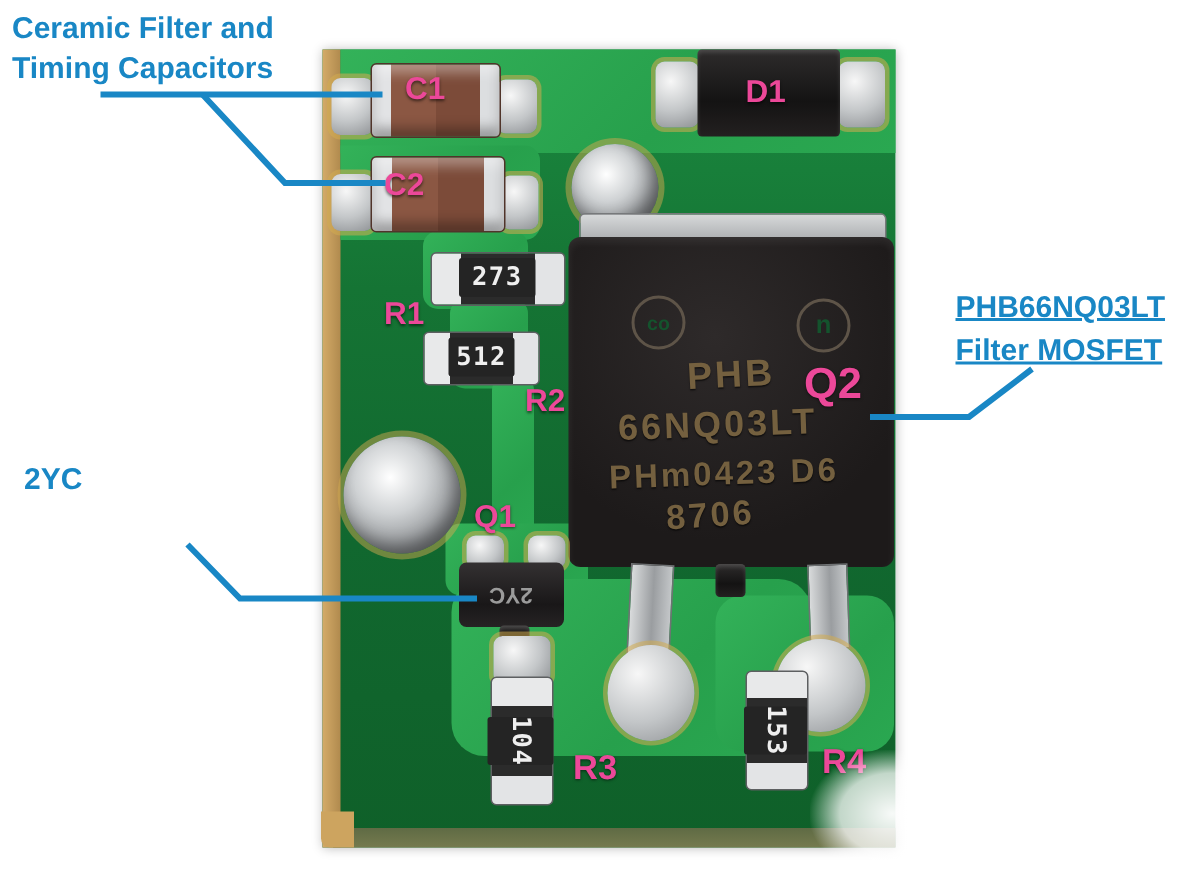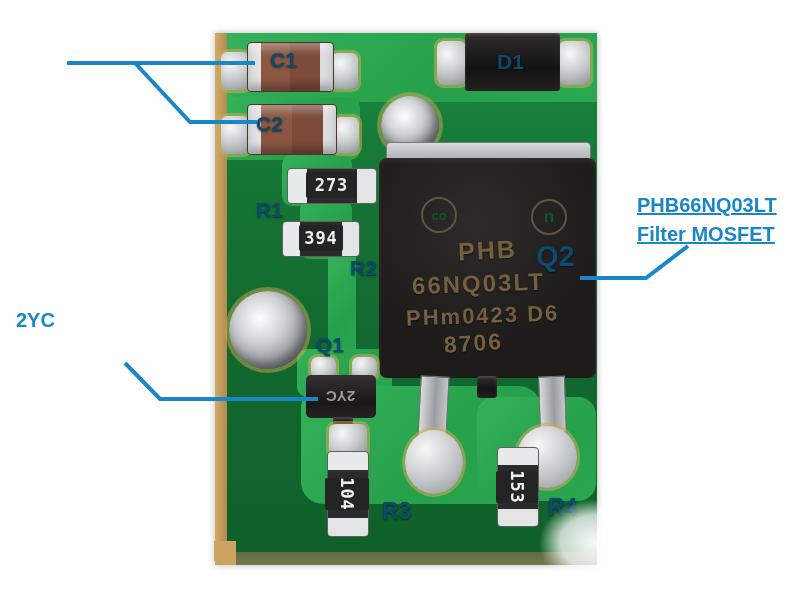--- a/index.html
+++ b/index.html
@@ -58,21 +58,21 @@
             border-radius:8px;box-shadow:inset 0 3px 6px rgba(255,255,255,.08);}
   .mos-mark{position:absolute;color:#74603f;font-weight:bold;white-space:nowrap;
             text-shadow:0 1px 1px rgba(0,0,0,.6);letter-spacing:2px;}
   .mos-logo{position:absolute;border:2px solid #5e5448;border-radius:50%;
             color:#14532d;font-weight:bold;display:flex;align-items:center;justify-content:center;}
   .sot23{position:absolute;background:linear-gradient(180deg,#343132,#191718 65%,#262324);
          border-radius:5px;display:flex;align-items:center;justify-content:center;
          font-size:15px;font-weight:bold;}
 
   
-  .lbl{position:absolute;color:#0c4a6e;font-weight:bold;font-size:21px;
+  .lbl{position:absolute;color:#ec4899;font-weight:bold;font-size:21px;
        text-shadow:0 1px 2px rgba(0,0,0,.55);}
 
   .glare{position:absolute;background:radial-gradient(ellipse at center,
          rgba(255,255,255,.97) 0%,rgba(255,255,255,.75) 45%,rgba(255,255,255,0) 72%);}
   svg.leads{position:absolute;left:0;top:0;pointer-events:none;}
 </style>
 </head>
 <body>
 
 <div id="scene">
@@ -108,21 +108,21 @@
 
   <div class="ball" style="left:381px;top:96px;width:58px;height:58px;"></div>
   <div class="ball" style="left:229px;top:291px;width:78px;height:78px;"></div>
 
   <div class="res-h" style="left:259px;top:168px;width:88px;height:34px;margin-left:28px;">
     <div class="res-code" style="left:18px;top:3px;width:51px;height:26px;">273</div>
   </div>
   <div class="lbl" style="left:256px;top:198px;">R1</div>
 
   <div class="res-h" style="left:282px;top:221px;width:76px;height:34px;">
-    <div class="res-code" style="left:16px;top:3px;width:44px;height:26px;">394</div>
+    <div class="res-code" style="left:16px;top:3px;width:44px;height:26px;">512</div>
   </div>
   <div class="lbl" style="left:350px;top:256px;">R2</div>
 
   <div class="mos-tab" style="left:386px;top:142px;width:203px;height:40px;"></div>
   <div class="mos-body" style="left:379px;top:158px;width:217px;height:220px;"></div>
   <div class="mos-logo" style="left:421px;top:197px;width:32px;height:32px;font-size:13px;">co</div>
   <div class="mos-logo" style="left:531px;top:199px;width:32px;height:32px;font-size:17px;">n</div>
   <div class="mos-mark" style="left:458px;top:236px;font-size:25px;transform:rotate(-3deg);">PHB</div>
   <div class="mos-mark" style="left:412px;top:270px;font-size:24px;transform:rotate(-2deg);">66NQ03LT</div>
   <div class="mos-mark" style="left:406px;top:303px;font-size:22px;transform:rotate(-2deg);">PHm0423 D6</div>
@@ -155,20 +155,24 @@
 
   <div class="glare" style="left:540px;top:500px;width:110px;height:85px;"></div>
 
   <svg class="leads" width="789" height="594" viewBox="0 0 789 594">
     <polyline points="67,63 255,63" fill="none" stroke="#1987c5" stroke-width="4"></polyline>
     <polyline points="135,63 190,122 257,122" fill="none" stroke="#1987c5" stroke-width="4"></polyline>
     <polyline points="688,246 646,278 580,278" fill="none" stroke="#1987c5" stroke-width="4"></polyline>
     <polyline points="125,363 160,399 318,399" fill="none" stroke="#1987c5" stroke-width="4"></polyline>
   </svg>
 
+  <div class="ann" style="left:8px;top:6px;">
+    <div>Ceramic Filter and</div>
+    <div>Timing Capacitors</div>
+  </div>
 
   <div class="ann" style="left:637px;top:191px;line-height:29px;text-decoration:underline;">
     <div>PHB66NQ03LT</div>
     <div>Filter MOSFET</div>
   </div>
 
   <div class="ann" style="left:16px;top:304px;line-height:32px;">
     <div>2YC</div>
   </div>
 

